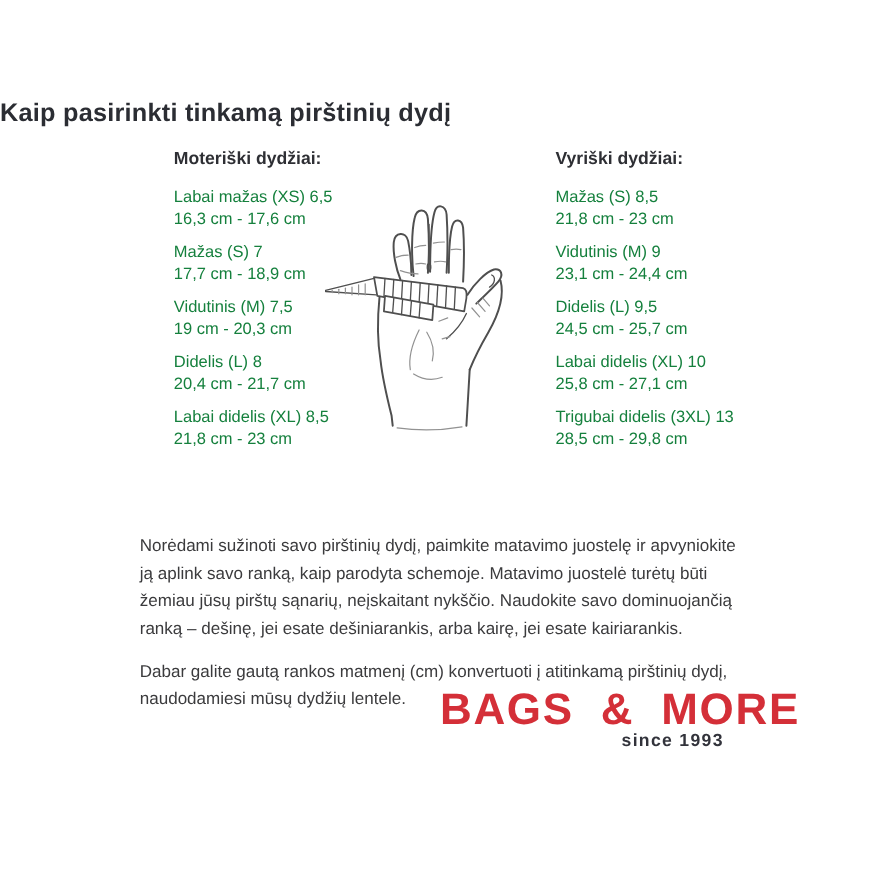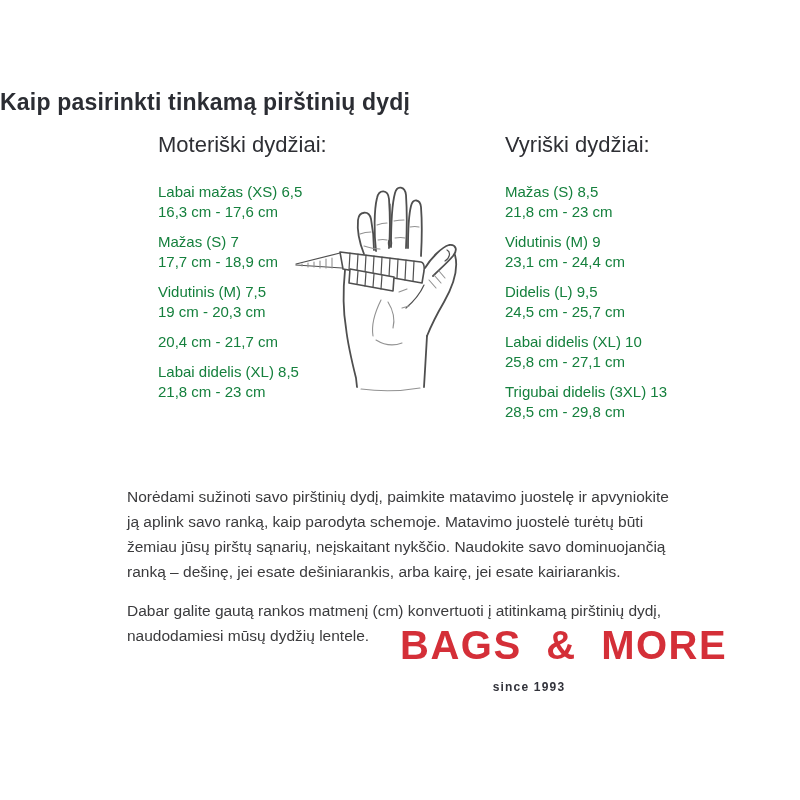--- a/index.html
+++ b/index.html
@@ -10,36 +10,36 @@
   }
   .page{position:absolute;inset:0;background:#fff;}
   .title{
     position:absolute;left:0;right:0;top:89px;text-align:left;
     font-size:23px;font-weight:700;color:#2b2d33;letter-spacing:.2px;
   }
   .col{position:absolute;top:135px;}
   .col-women{left:158px;width:225px;}
   .col-men{left:505px;width:235px;}
   .col-heading{
-    font-size:22px;line-height:19px;font-weight:400;color:#2e2f34;margin:0 0 28px 0;
+    font-size:16px;line-height:19px;font-weight:700;color:#2e2f34;margin:0 0 16px 0;
   }
   .size-block{margin:0 0 10px 0;}
   .size-line{font-size:15px;line-height:20px;color:#15803d;}
   .hand-wrap{position:absolute;left:290px;top:178px;width:190px;height:217px;}
   .paragraphs{position:absolute;left:127px;top:484px;width:580px;}
   .para{margin:0 0 14px 0;}
   .para-line{font-size:15.5px;line-height:25px;color:#3b3b3d;}
   .logo{position:absolute;left:400px;top:626px;width:258px;text-align:center;}
   .logo-text{
     font-size:40px;line-height:38px;font-weight:700;
     letter-spacing:1.5px;word-spacing:12px;color:#d42f38;white-space:nowrap;
   }
   .logo-tagline{
-    font-size:12px;line-height:14px;font-weight:700;letter-spacing:1.2px;
-    color:#32333b;margin-top:16px;
+    font-size:16px;line-height:14px;font-weight:700;letter-spacing:1.2px;
+    color:#32333b;margin-top:3px;text-align:right;
   }
   svg .ink{stroke:#4f4f4f;stroke-width:1.8;fill:none;stroke-linecap:round;stroke-linejoin:round;}
   svg .ink-thin{stroke:#4f4f4f;stroke-width:1.2;fill:none;stroke-linecap:round;}
   svg .sketch{stroke:#929292;stroke-width:1.1;fill:none;stroke-linecap:round;}
   svg .tape{stroke:#4f4f4f;stroke-width:1.6;fill:#ffffff;stroke-linejoin:round;}
 </style>
 </head>
 <body>
 
 <div class="page">
@@ -59,20 +59,21 @@
           <div class="size-line">Mažas (S) 7</div>
           <div class="size-line">17,7 cm - 18,9 cm</div>
         </div>
 
         <div class="size-block">
           <div class="size-line">Vidutinis (M) 7,5</div>
           <div class="size-line">19 cm - 20,3 cm</div>
         </div>
 
         <div class="size-block">
+          <div class="size-line">Didelis (L) 8</div>
           <div class="size-line">20,4 cm - 21,7 cm</div>
         </div>
 
         <div class="size-block">
           <div class="size-line">Labai didelis (XL) 8,5</div>
           <div class="size-line">21,8 cm - 23 cm</div>
         </div>
       </div>
   </div>
 

